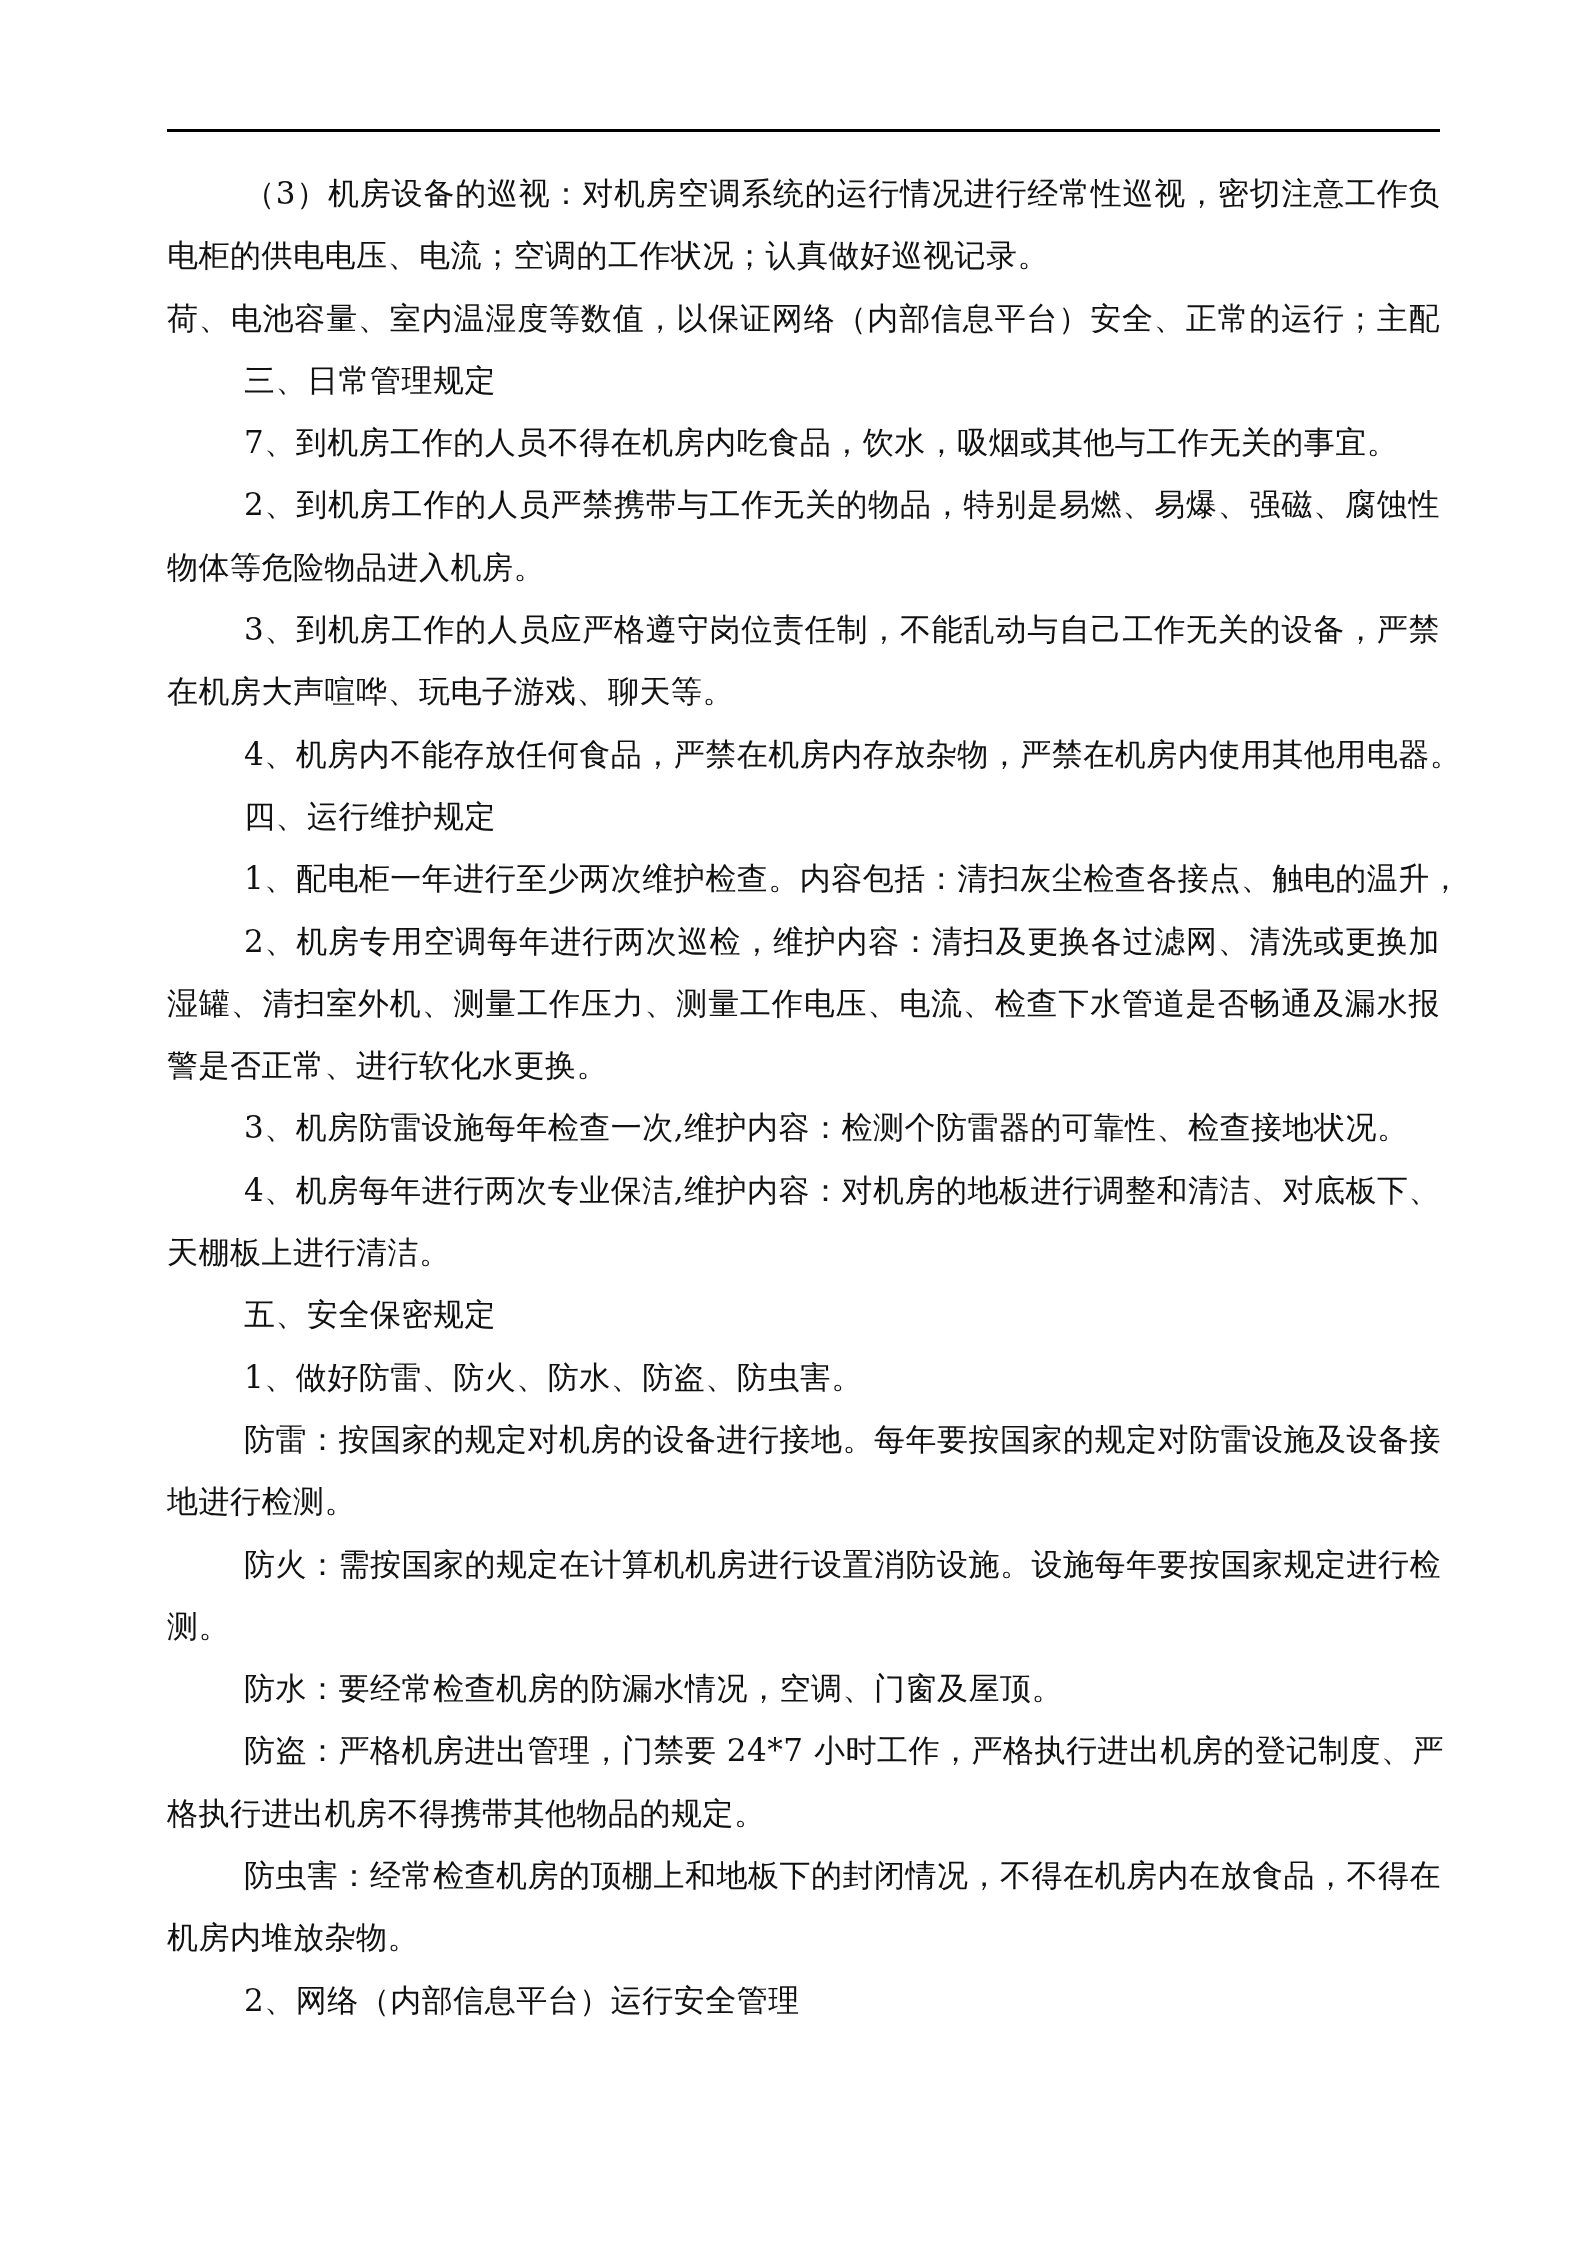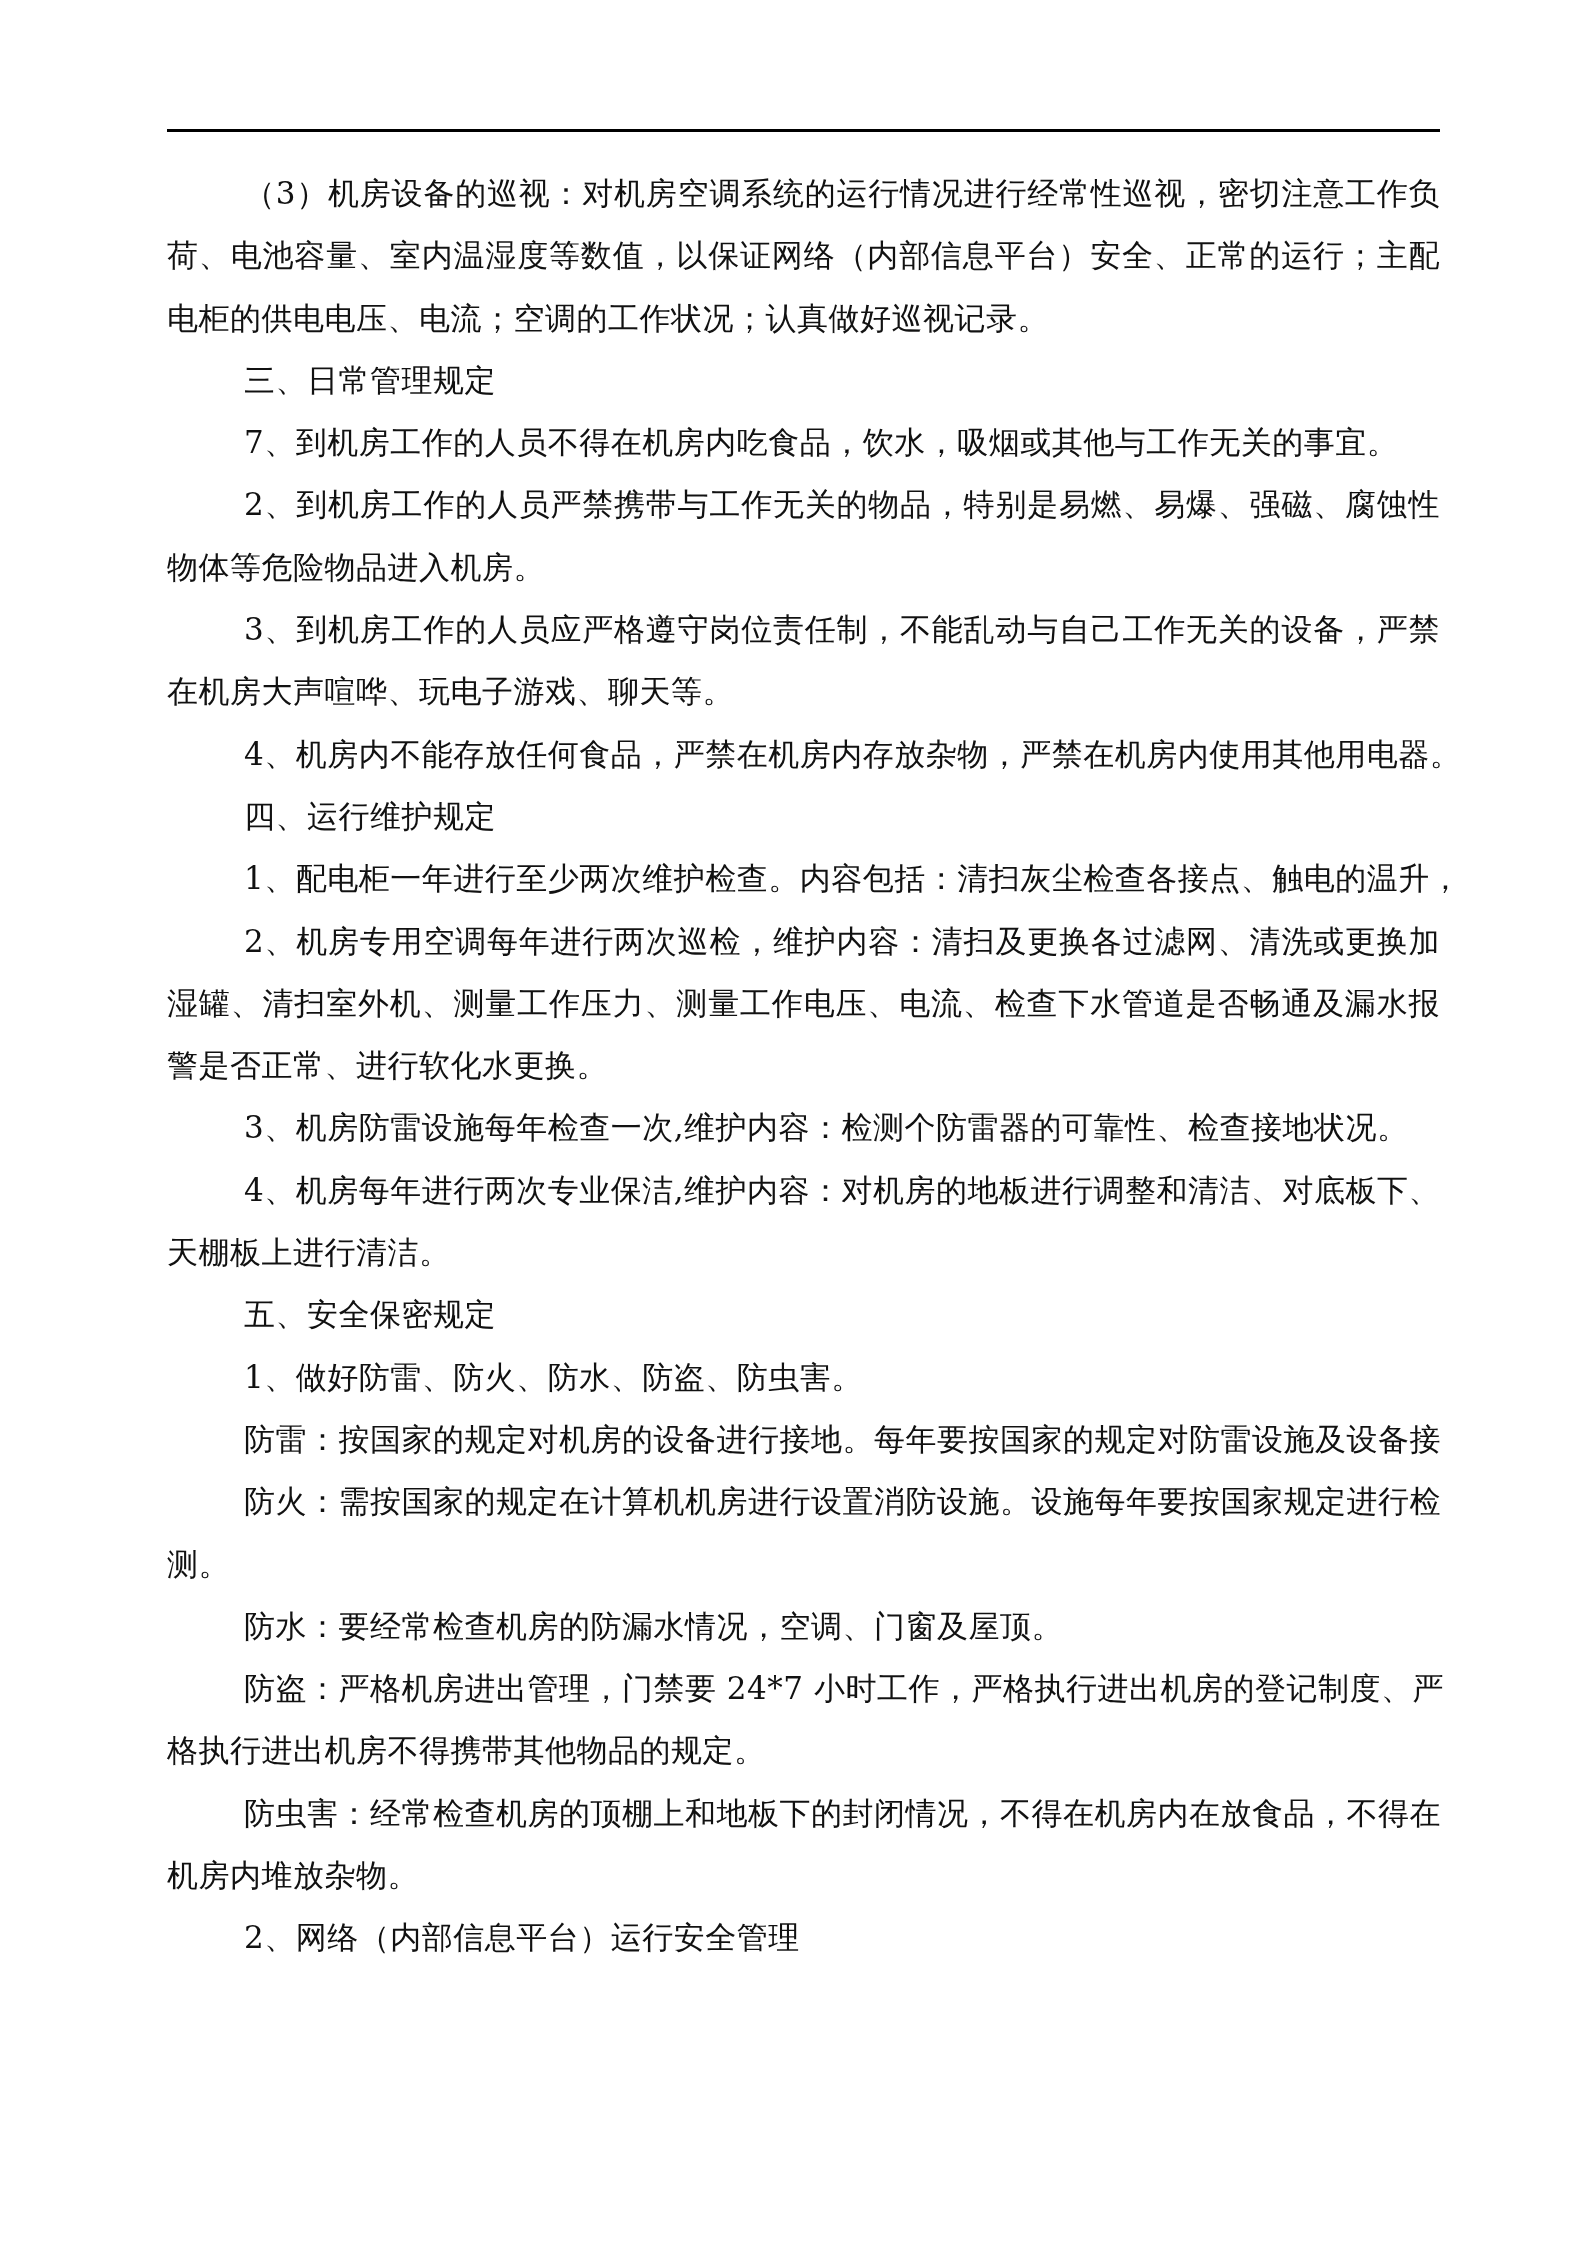--- a/index.html
+++ b/index.html
@@ -56,22 +56,22 @@
 </head>
 <body>
 
 <div class="page">
   <div class="header-rule"></div>
 
   <div class="body-text">
 
     <div class="para">
       <span class="line indent justify">（3）机房设备的巡视：对机房空调系统的运行情况进行经常性巡视，密切注意工作负</span>
+      <span class="line">电柜的供电电压、电流；空调的工作状况；认真做好巡视记录。</span>
       <span class="line justify">荷、电池容量、室内温湿度等数值，以保证网络（内部信息平台）安全、正常的运行；主配</span>
-      <span class="line">电柜的供电电压、电流；空调的工作状况；认真做好巡视记录。</span>
     </div>
 
     <div class="para">
       <span class="line indent">三、日常管理规定</span>
     </div>
 
     <div class="para">
       <span class="line indent">7、到机房工作的人员不得在机房内吃食品，饮水，吸烟或其他与工作无关的事宜。</span>
     </div>
 
@@ -115,20 +115,21 @@
     <div class="para">
       <span class="line indent">五、安全保密规定</span>
     </div>
 
     <div class="para">
       <span class="line indent">1、做好防雷、防火、防水、防盗、防虫害。</span>
     </div>
 
     <div class="para">
       <span class="line indent justify">防雷：按国家的规定对机房的设备进行接地。每年要按国家的规定对防雷设施及设备接</span>
+      <span class="line">地进行检测。</span>
     </div>
 
     <div class="para">
       <span class="line indent justify">防火：需按国家的规定在计算机机房进行设置消防设施。设施每年要按国家规定进行检</span>
       <span class="line">测。</span>
     </div>
 
     <div class="para">
       <span class="line indent">防水：要经常检查机房的防漏水情况，空调、门窗及屋顶。</span>
     </div>

